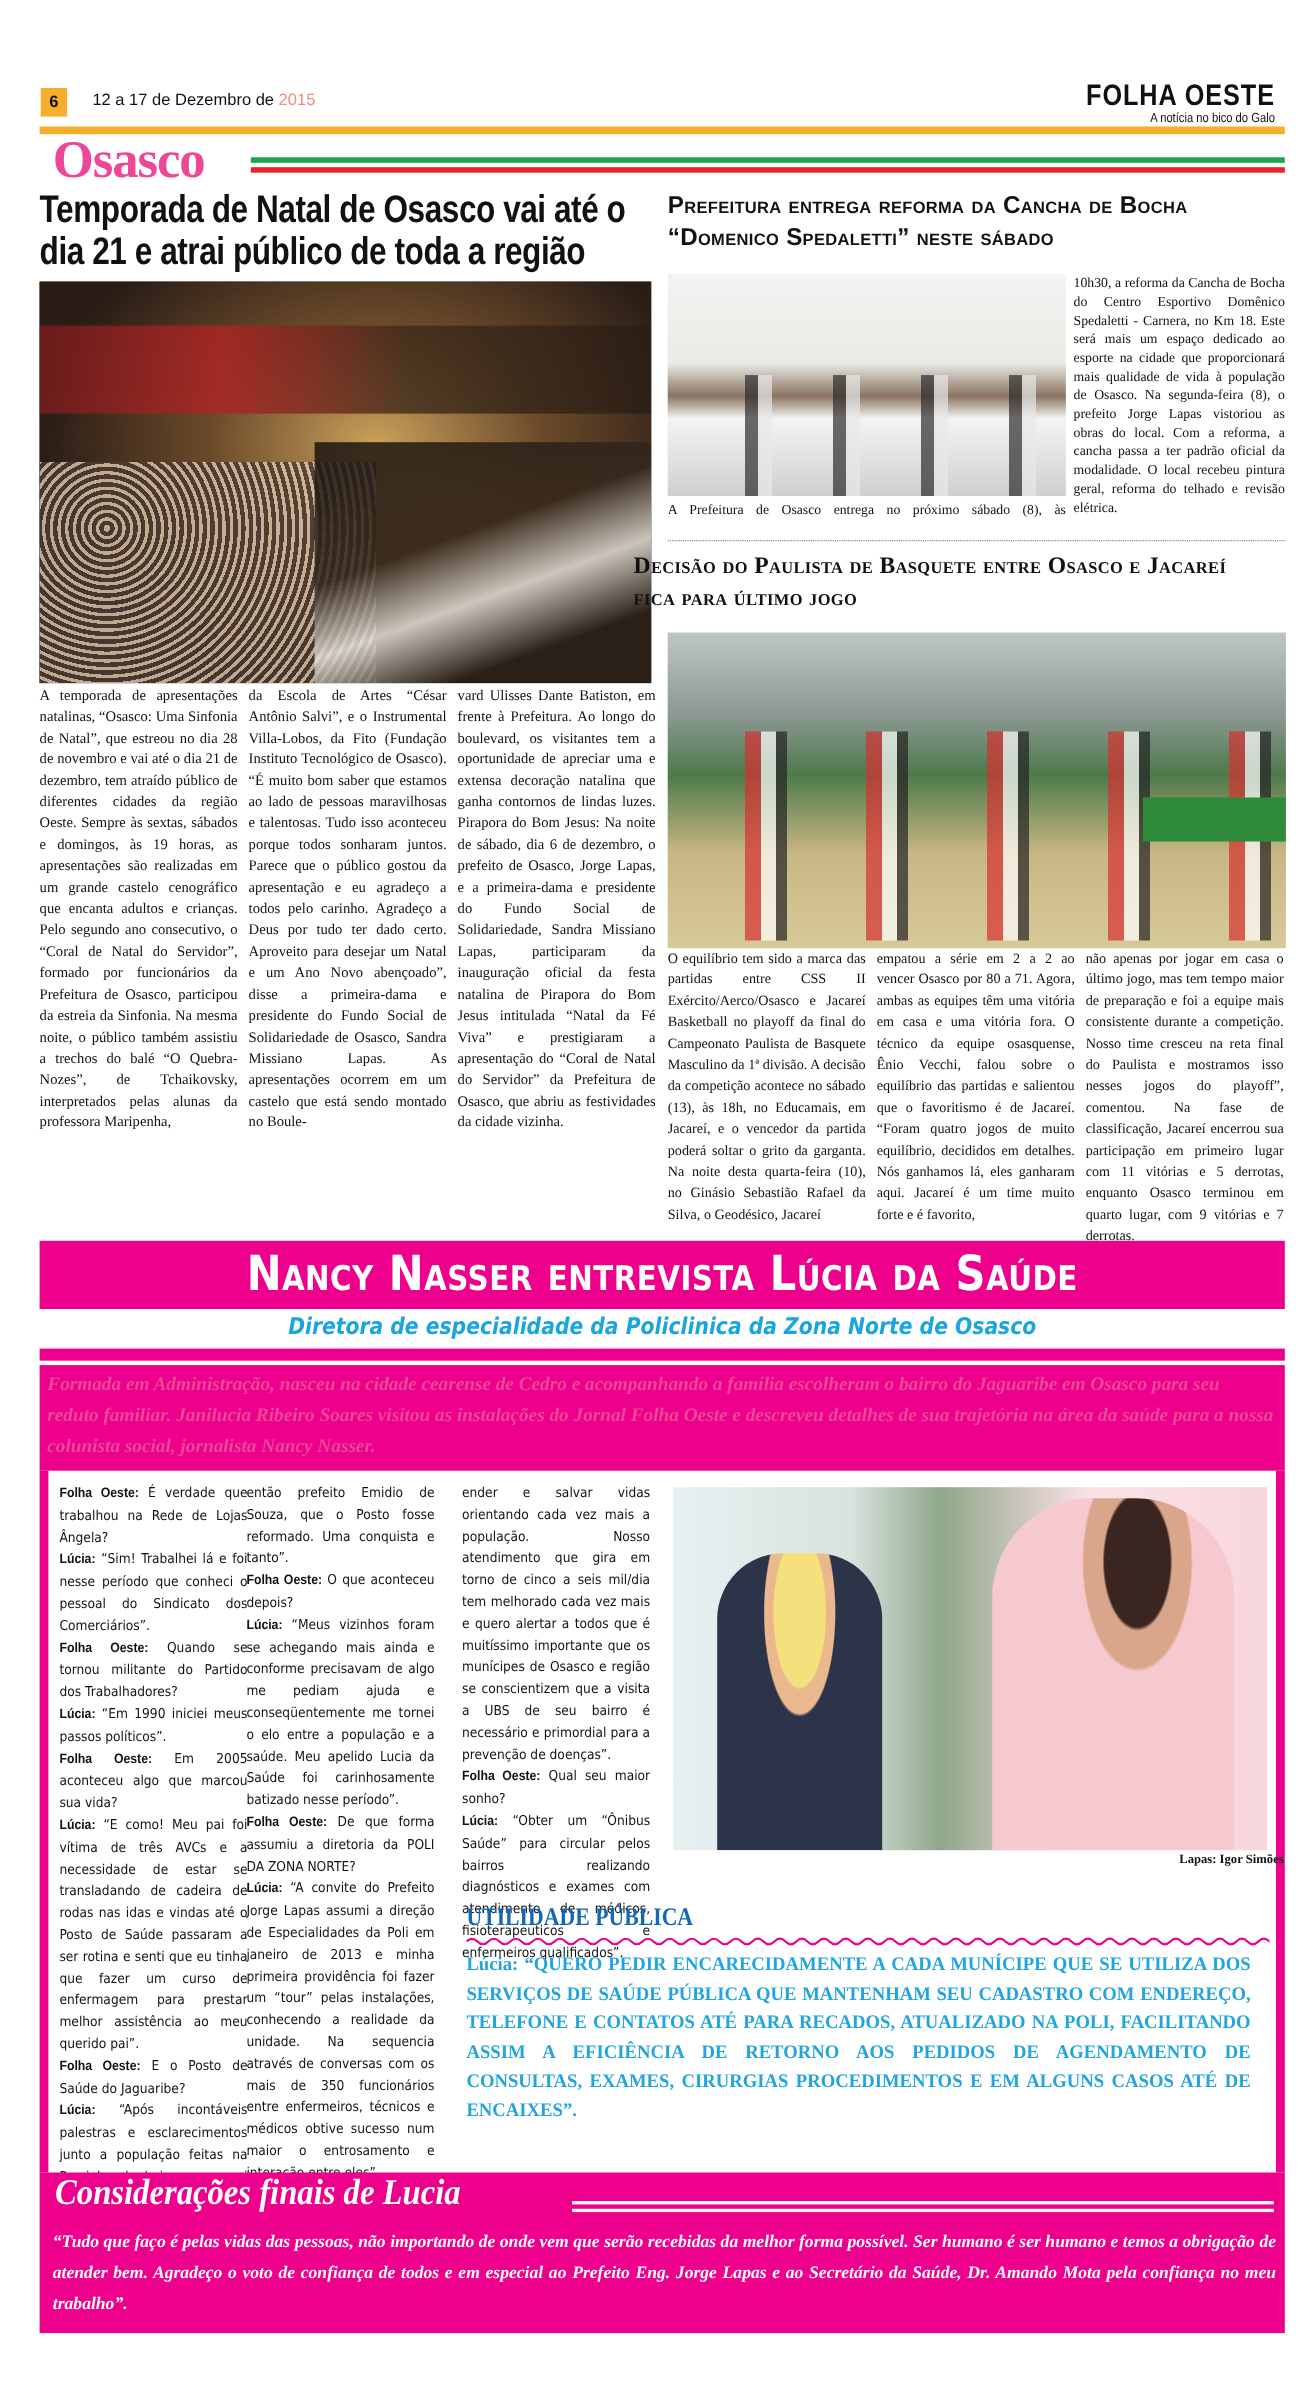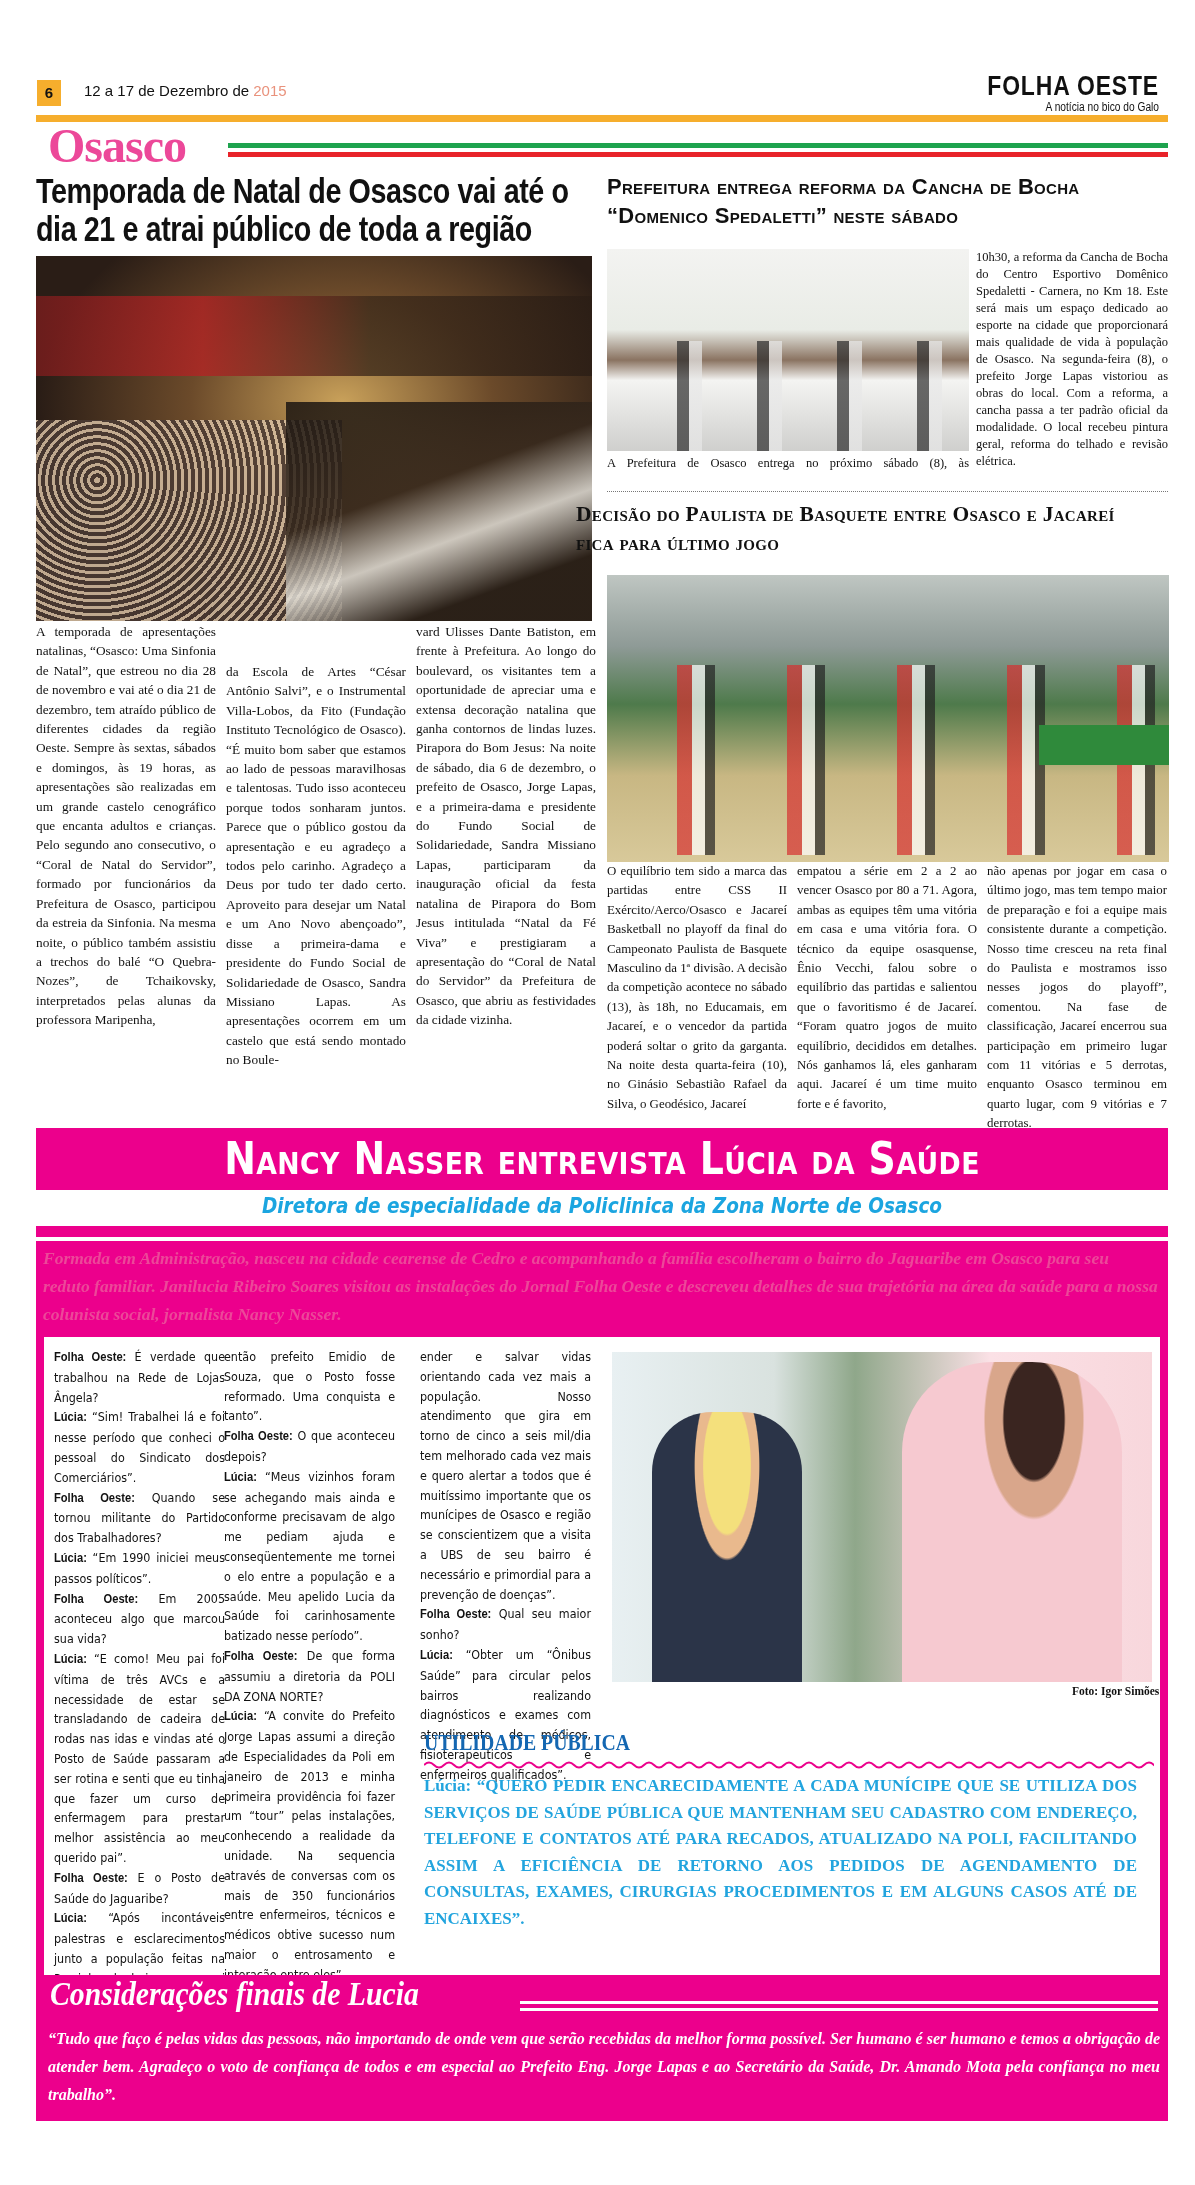--- a/index.html
+++ b/index.html
@@ -29,21 +29,21 @@
       linear-gradient(#20160f, #3a2a1e); }
   .photo-concert .stage { position: absolute; left: 0; top: 40px; width: 100%; height: 80px;
     background: linear-gradient(90deg, #7a1d1d 0%, #b22424 30%, #3d2a1a 60%, #2a1d15 100%); opacity: .8; }
   .photo-concert .crowd { position: absolute; left: 0; bottom: 0; width: 55%; height: 55%;
     background: repeating-radial-gradient(circle at 20% 30%, #d9c1a4 0 3px, #4b3b34 3px 7px); opacity: .85; }
   .photo-concert .orchestra { position: absolute; right: 0; bottom: 0; width: 55%; height: 60%;
     background: linear-gradient(160deg, #1a1410 0%, #34271c 40%, #e3e0d8 60%, #2b2118 80%); opacity: .85; }
 
   .col { font: 13.3px/19.4px "Liberation Serif", serif; text-align: justify; hyphens: manual; }
   .c1 { left: 36px; top: 622px; width: 180px; }
-  .c2 { left: 226px; top: 622px; width: 180px; margin-top: 40px; }
+  .c2 { left: 226px; top: 622px; width: 180px; }
   .c3 { left: 416px; top: 622px; width: 180px; }
 
   
   .headline-serif { font: bold 21.5px/29px "Liberation Serif", serif; font-variant: small-caps; letter-spacing: .3px; }
   .h-bocha { left: 607px; top: 172px; width: 565px; font-family: "Liberation Sans", sans-serif; font-size: 22px; }
   .photo-bocha { left: 607px; top: 249px; width: 362px; height: 202px;
     background: linear-gradient(180deg, #f3f3f1 0%, #e9ece6 40%, #8a7361 55%, #f4f4f2 65%, #cfcfcd 100%); }
   .photo-bocha .people { position: absolute; left: 40px; bottom: 0; width: 320px; height: 110px;
     background: repeating-linear-gradient(90deg, transparent 0 30px, #2b2b2b 30px 42px, #e8e8e8 42px 55px, transparent 55px 80px); opacity: .7; }
   .cap-bocha { left: 607px; top: 455px; width: 362px; font: 12.5px/17px "Liberation Serif", serif; text-align: justify; text-align-last: justify; }
@@ -165,21 +165,21 @@
 <div class="abs icol i3" id="icol2">
     <div><span>ender e salvar vidas orientando cada vez mais a população. Nosso atendimento que gira em torno de cinco a seis mil/dia tem melhorado cada vez mais e quero alertar a todos que é muitíssimo importante que os munícipes de Osasco e região se conscientizem que a visita a UBS de seu bairro é necessário e primordial para a prevenção de doenças”.</span></div>
     <div><span class="q">Folha Oeste:</span><span> Qual seu maior sonho?</span></div>
     <div><span class="q">Lúcia:</span><span> “Obter um “Ônibus Saúde” para circular pelos bairros realizando diagnósticos e exames com atendimento de médicos, fisioterapeuticos e enfermeiros qualificados”.</span></div>
   </div>
 
 <div class="abs photo photo-interview">
   <div class="w1"></div>
   <div class="w2"></div>
 </div>
-<div class="abs photo-credit">Foto: Igor Simões</div>
+<div class="abs photo-credit">Lapas: Igor Simões</div>
 
 <div class="abs util-title">UTILIDADE PÚBLICA</div>
 <svg class="abs wave" viewBox="0 0 730 10" preserveAspectRatio="none">
   <path id="wavepath" d="M0 5 Q5 0 10 5 T20 5 Q25 0 30 5 T40 5 Q45 0 50 5 T60 5 Q65 0 70 5 T80 5 Q85 0 90 5 T100 5 Q105 0 110 5 T120 5 Q125 0 130 5 T140 5 Q145 0 150 5 T160 5 Q165 0 170 5 T180 5 Q185 0 190 5 T200 5 Q205 0 210 5 T220 5 Q225 0 230 5 T240 5 Q245 0 250 5 T260 5 Q265 0 270 5 T280 5 Q285 0 290 5 T300 5 Q305 0 310 5 T320 5 Q325 0 330 5 T340 5 Q345 0 350 5 T360 5 Q365 0 370 5 T380 5 Q385 0 390 5 T400 5 Q405 0 410 5 T420 5 Q425 0 430 5 T440 5 Q445 0 450 5 T460 5 Q465 0 470 5 T480 5 Q485 0 490 5 T500 5 Q505 0 510 5 T520 5 Q525 0 530 5 T540 5 Q545 0 550 5 T560 5 Q565 0 570 5 T580 5 Q585 0 590 5 T600 5 Q605 0 610 5 T620 5 Q625 0 630 5 T640 5 Q645 0 650 5 T660 5 Q665 0 670 5 T680 5 Q685 0 690 5 T700 5 Q705 0 710 5 T720 5 Q725 0 730 5 T740 5" fill="none" stroke="#ec008c" stroke-width="2"></path>
 </svg>
 <div class="abs util-text">Lúcia: “QUERO PEDIR ENCARECIDAMENTE A CADA MUNÍCIPE QUE SE UTILIZA DOS SERVIÇOS DE SAÚDE PÚBLICA QUE MANTENHAM SEU CADASTRO COM ENDEREÇO, TELEFONE E CONTATOS ATÉ PARA RECADOS, ATUALIZADO NA POLI, FACILITANDO ASSIM A EFICIÊNCIA DE RETORNO AOS PEDIDOS DE AGENDAMENTO DE CONSULTAS, EXAMES, CIRURGIAS PROCEDIMENTOS E EM ALGUNS CASOS ATÉ DE ENCAIXES”.</div>
 
 <div class="abs pink final-box"></div>
 <div class="abs final-title">Considerações finais de Lucia</div>
 <div class="abs final-rule1"></div>

